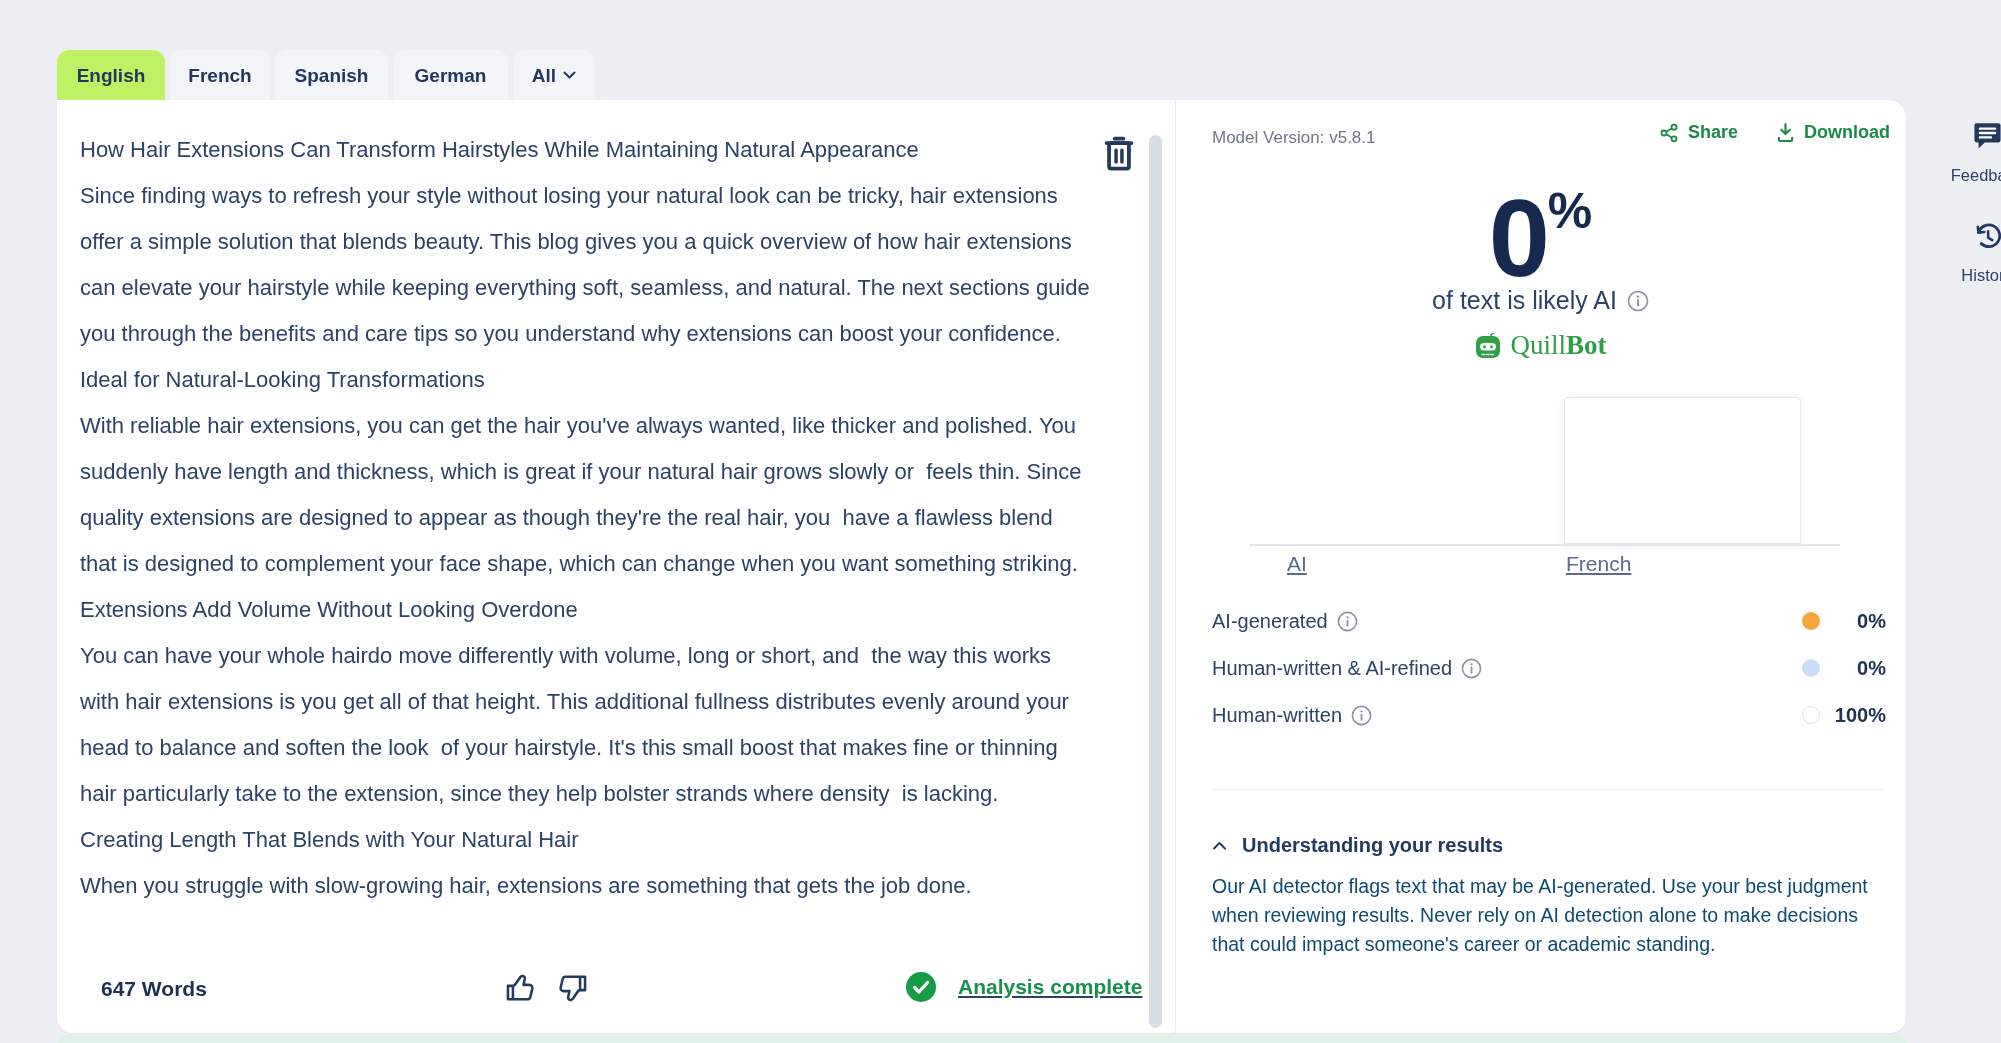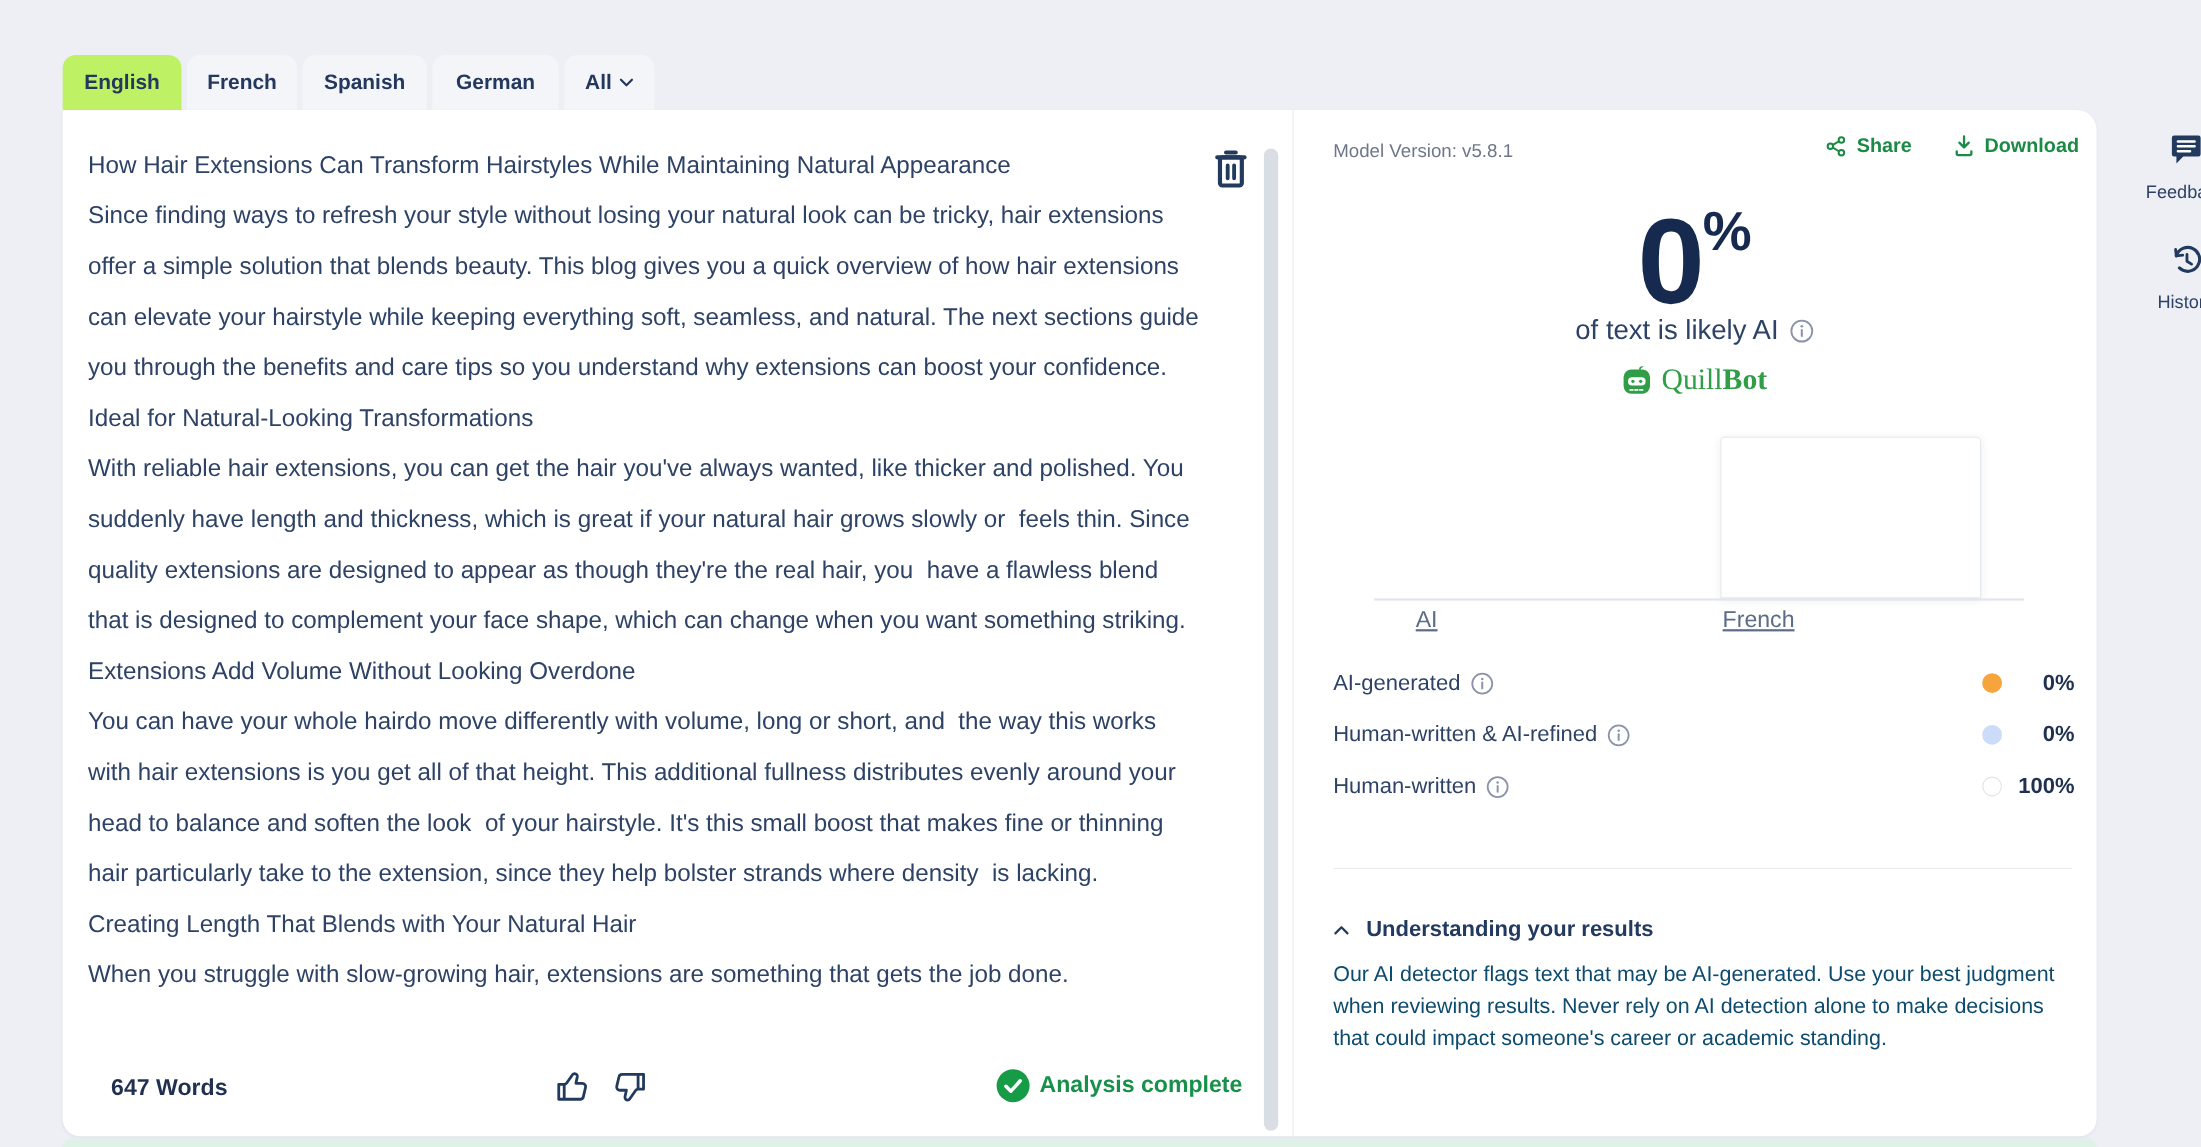--- a/index.html
+++ b/index.html
@@ -34,21 +34,21 @@
   .doc p { white-space:pre-wrap; }
   .trash-btn { position:absolute; left:1101px; top:135px; width:36px; height:38px; cursor:pointer; }
   .scrollbar {
     position:absolute; left:1149px; top:135px; width:13px; height:893px;
     background:#d9dde4; border-radius:7px;
   }
   .word-count { position:absolute; left:80px; top:977px; font-size:21px; font-weight:700; color:#1f3050;margin-left:21px; }
   .thumb { position:absolute; top:971px; width:34px; height:34px; cursor:pointer; }
   .thumb-up { left:503px; }
   .thumb-down { left:556px; }
-  .status { position:absolute; left:905px; top:971px; display:flex; align-items:center; gap:8px; }
+  .status { position:absolute; left:905px; top:971px; display:flex; align-items:center; gap:21px;text-decoration:underline; }
   .status-text { font-size:21px; font-weight:600; color:#17914a; }
   
   .model-version { position:absolute; left:1212px; top:128px; font-size:17px; color:#6e7789; }
   .panel-actions { position:absolute; left:1640px; top:122px; width:250px; display:flex; justify-content:flex-end; gap:38px; }
   .action { display:flex; align-items:center; gap:9px; font-size:18px; font-weight:600; color:#1a8a45; cursor:pointer; }
   .score-block { position:absolute; left:1175px; top:183px; width:731px; text-align:center; }
   .score-num { font-size:110px; font-weight:700; color:#152a4e; line-height:1; letter-spacing:-2px; }
   .score-pct { font-size:50px; font-weight:700; vertical-align:48px; letter-spacing:0; }
   .score-caption { position:absolute; left:1175px; top:286px; width:731px; text-align:center;
                    font-size:25px; color:#2e4266; display:flex; justify-content:center; align-items:center; gap:10px; }

